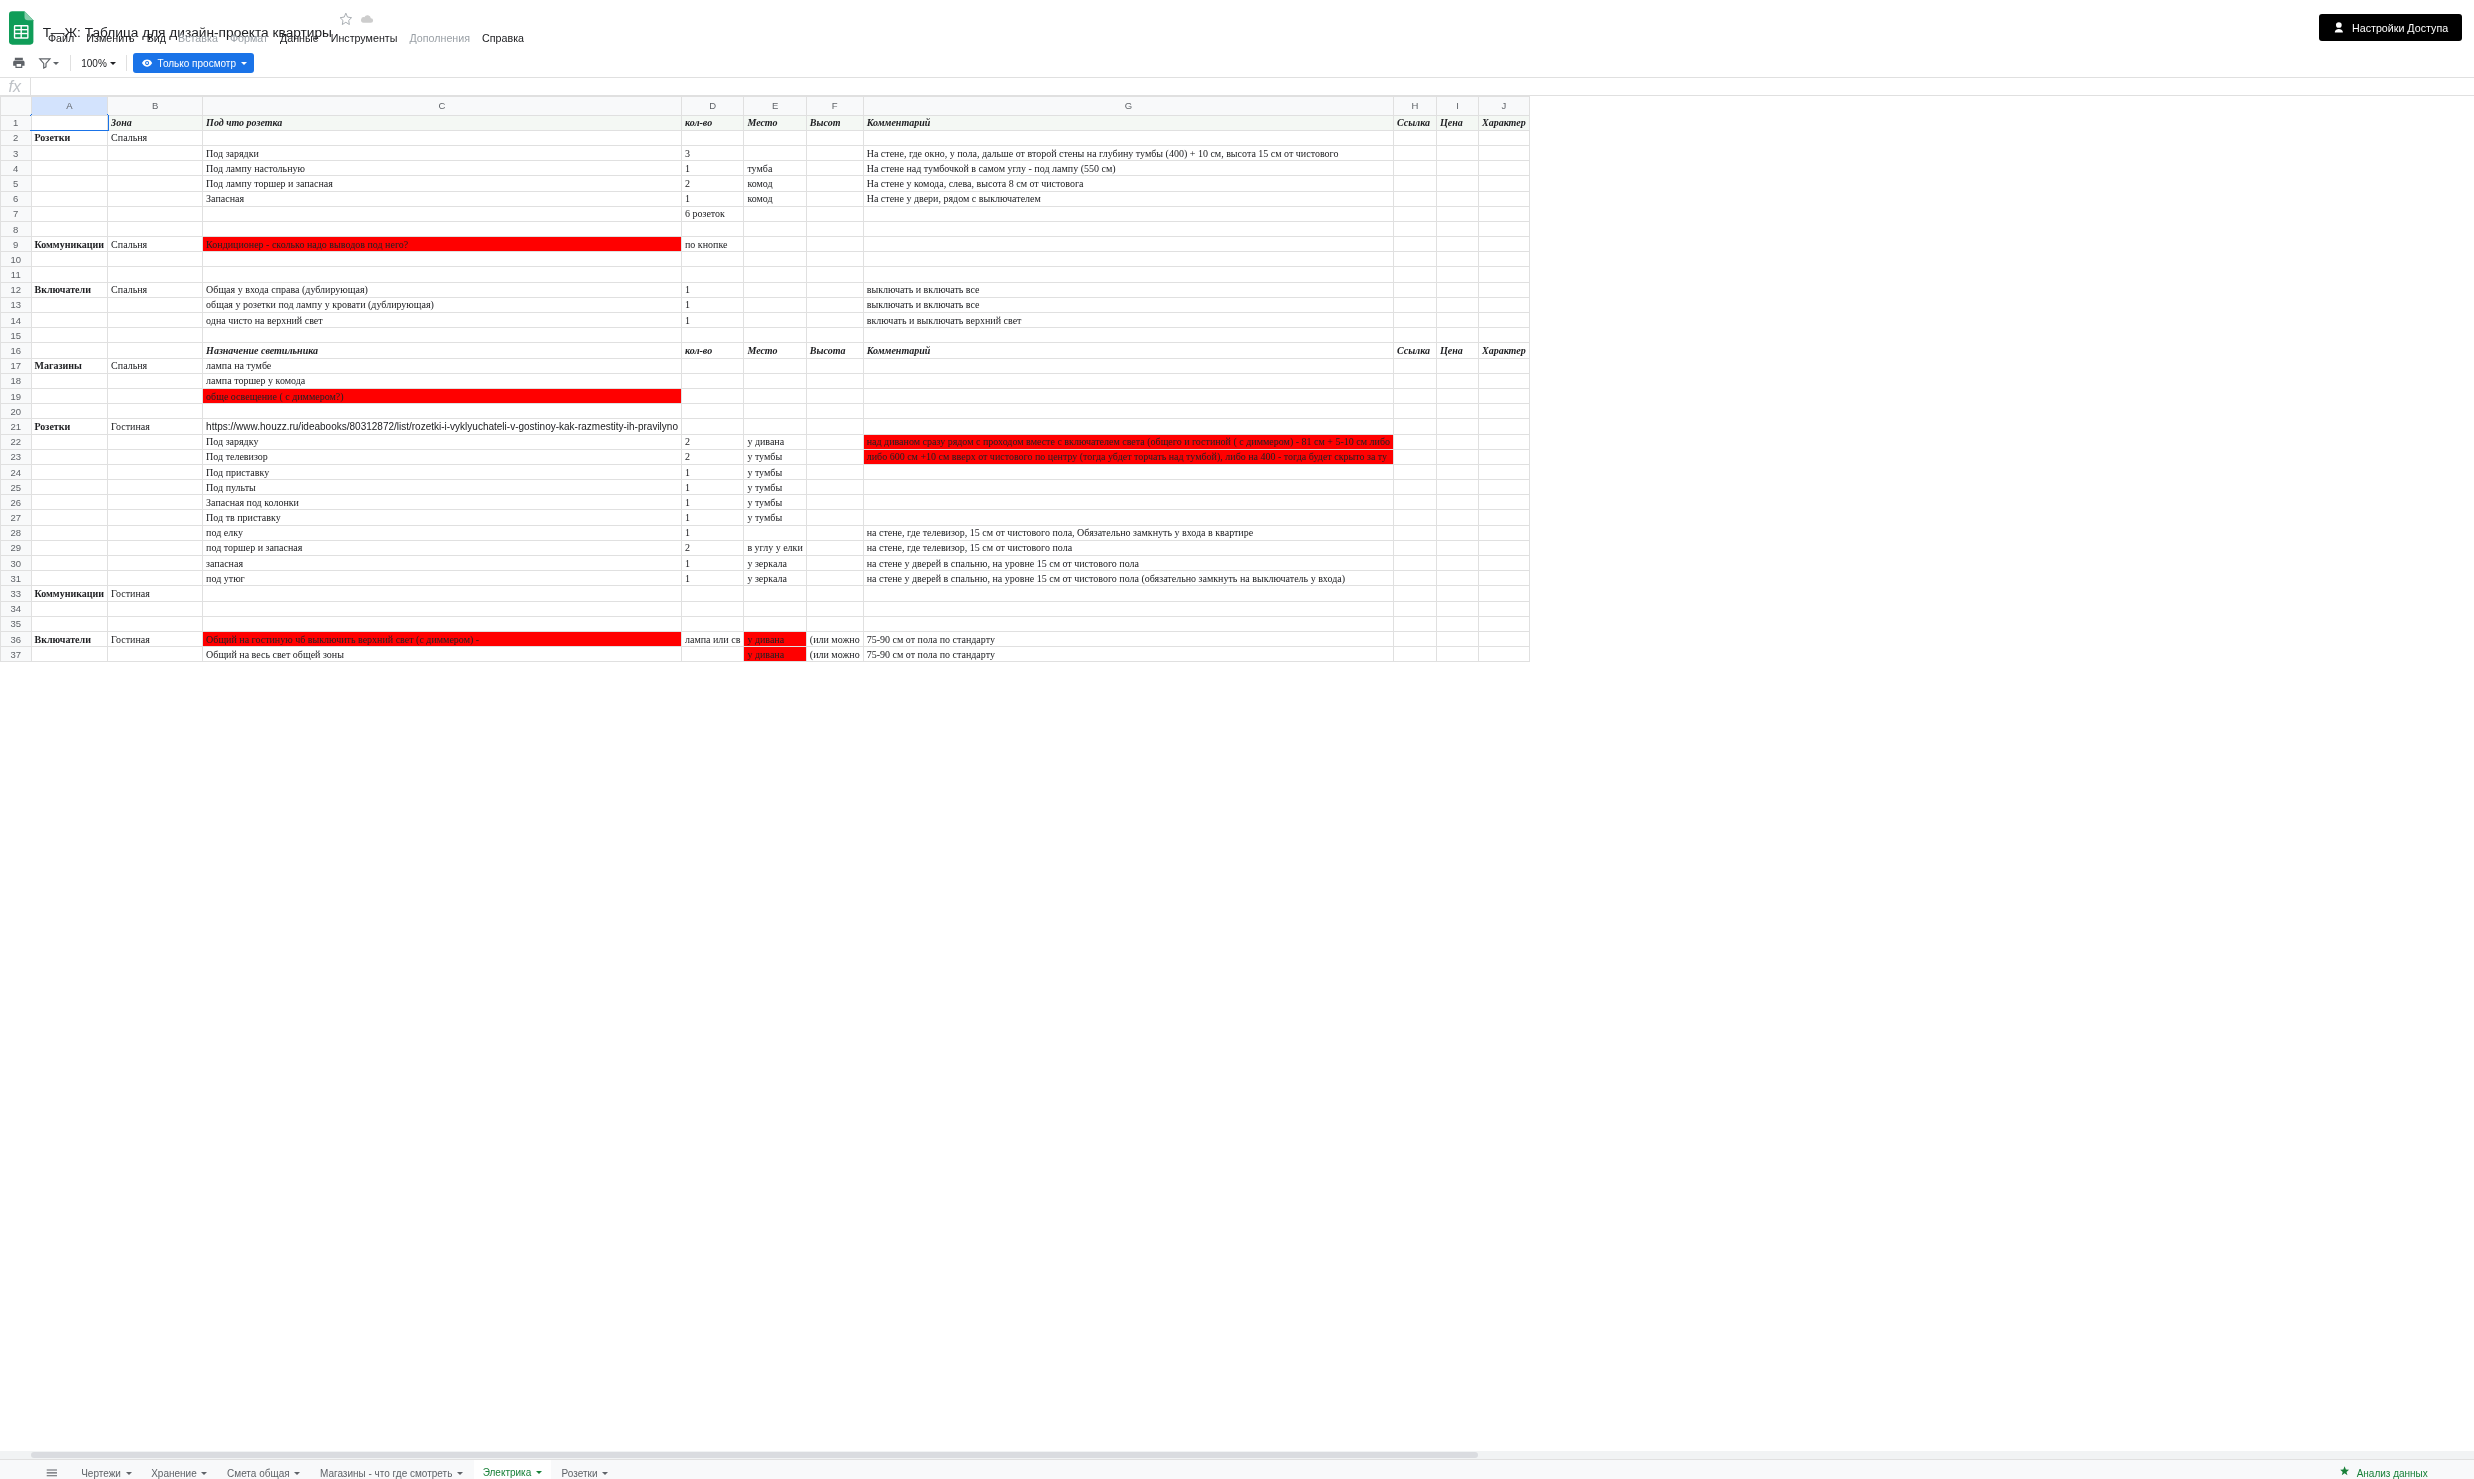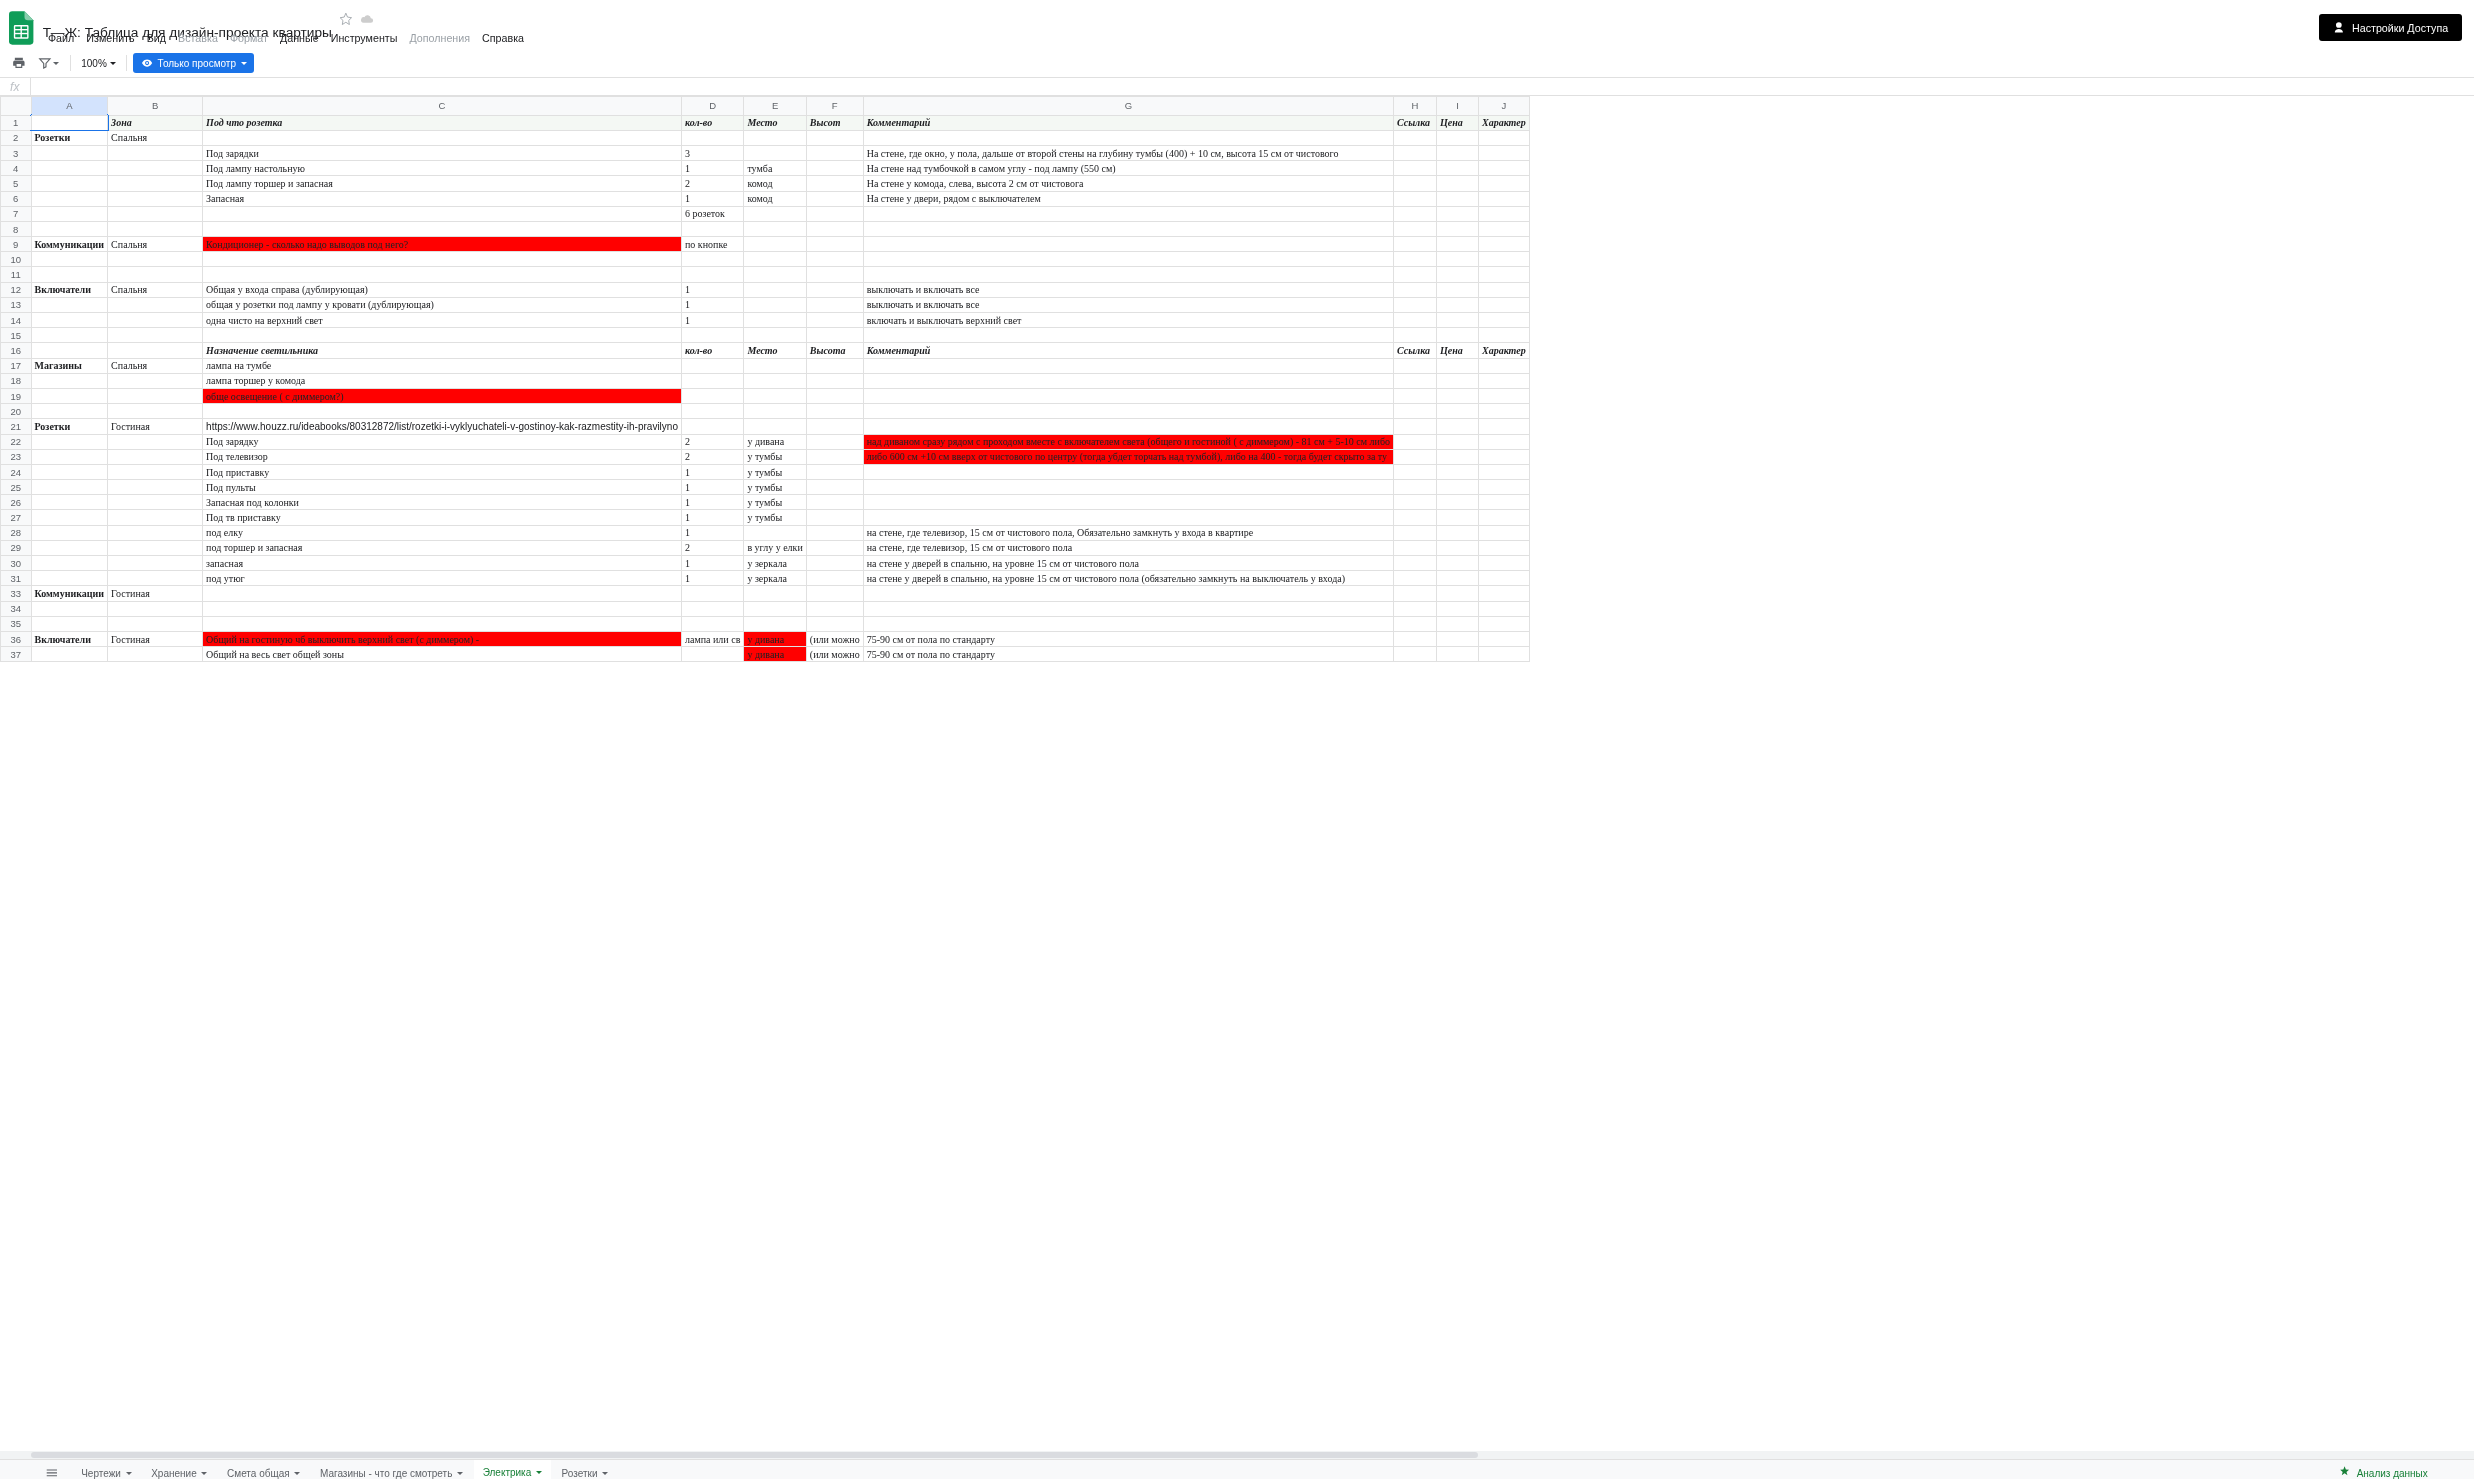--- a/index.html
+++ b/index.html
@@ -22,21 +22,21 @@
 
 .toolbar { height: 29px; display: flex; align-items: center; padding: 0 7.6px; gap: 3px; border-bottom: 0.8px solid #e0e0e0; text-align: center; }
 .tb-btn { padding: 4.6px; border-radius: 3px; cursor: pointer; display: flex; align-items: center; justify-content: center; color: #5f6368; }
 .tb-sep { width: 0.8px; height: 15.2px; background: #e0e0e0; margin: 0 3px; }
 .zoom { font-size: 10px; padding: 3px 4.6px; display: flex; align-items: center; gap: 3px; cursor: pointer; }
 .view-only { background: #1a73e8; color: #fff; border-radius: 3px; padding: 3.8px 7.6px; font-size: 10px; display: flex; align-items: center; gap: 4.6px; cursor: pointer; }
 .view-only svg { width: 12.2px; height: 12.2px; fill: #fff; }
 
 
 .formula-bar { height: 18.3px; display: flex; align-items: center; border-bottom: 0.8px solid #e0e0e0; }
-.fx { width: 30.5px; font-style: italic; color: #bdc1c6; font-size: 12px; text-align: center; border-right: 0.8px solid #e0e0e0; height: 100%; display: flex; align-items: center; justify-content: center; }
+.fx { width: 30.5px; font-style: italic; color: #bdc1c6; font-size: 16px; text-align: center; border-right: 0.8px solid #e0e0e0; height: 100%; display: flex; align-items: center; justify-content: center; }
 .formula-input { flex: 1; padding: 0 6.1px; font-size: 10px; }
 
 
 .grid-container { position: relative; height: calc(100vh - 49px - 29px - 18.3px - 28px); overflow: auto; }
 .grid { border-collapse: collapse; table-layout: fixed; }
 .grid th, .grid td { border: 0.8px solid #e0e0e0; font-size: 9.5px; white-space: nowrap; overflow: hidden; text-align: left; padding: 0 3px; vertical-align: middle; }
 .grid thead th { background: #f8f9fa; color: #5f6368; font-weight: 400; text-align: center; height: 18.3px; position: sticky; top: 0; z-index: 2; }
 .grid thead th.selected { background: #d3e3fd; }
 .grid tbody th { background: #f8f9fa; color: #5f6368; font-weight: 400; text-align: center; width: 30.5px; position: sticky; left: 0; z-index: 1; }
 .grid tbody td { height: 15.2px; font-family: Georgia, 'Times New Roman', serif; font-size: 10px; }
@@ -213,21 +213,21 @@
           <td></td>
         </tr>
         <tr>
           <th>5</th>
           <td></td>
           <td></td>
           <td>Под лампу торшер и запасная</td>
           <td class="num">2</td>
           <td>комод</td>
           <td></td>
-          <td>На стене у комода, слева, высота 2 см от чистовога</td>
+          <td>На стене у комода, слева, высота 8 см от чистовога</td>
           <td></td>
           <td></td>
           <td></td>
         </tr>
         <tr>
           <th>6</th>
           <td></td>
           <td></td>
           <td>Запасная</td>
           <td class="num">1</td>

